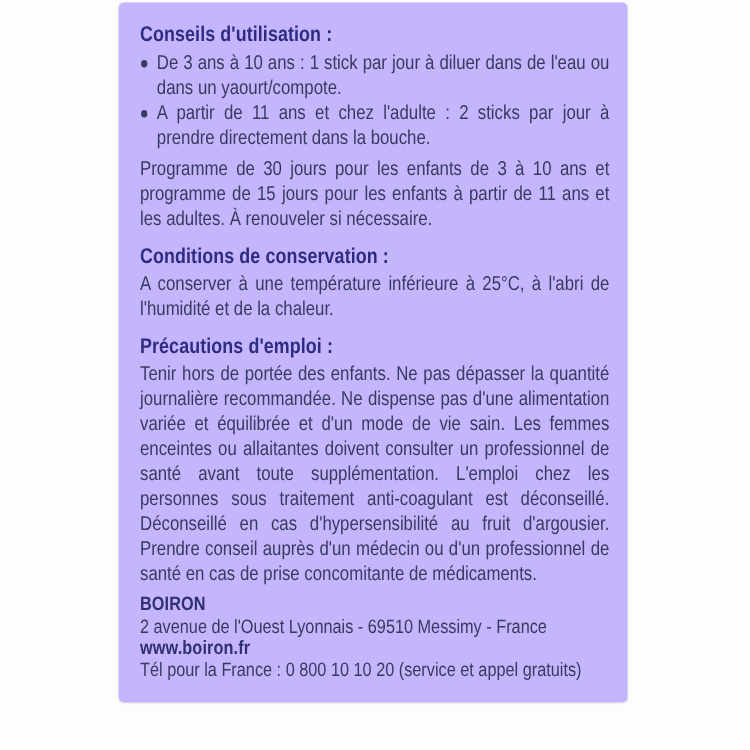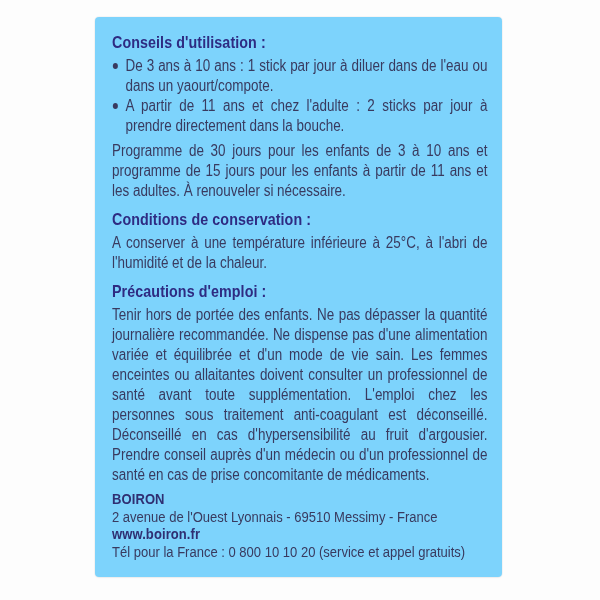--- a/index.html
+++ b/index.html
@@ -10,24 +10,24 @@
     overflow: hidden;
   }
   .page {
     position: relative;
     width: 600px;
     height: 600px;
   }
   .card {
     position: absolute;
     left: 95px;
-    top: 17px;
+    top: 2px;
     width: 407px;
     height: 560px;
-    background: #7dd3fc;
+    background: #c4b5fd;
     border-radius: 4px;
     box-shadow: 0 0 0 1px rgba(0,0,0,0.03), 0 1px 2px rgba(0,0,0,0.04);
   }
   .content {
     position: absolute;
     left: 17px;
     top: 16px;
     width: 447px;              
     transform: scaleX(0.84);   
     transform-origin: 0 0;

